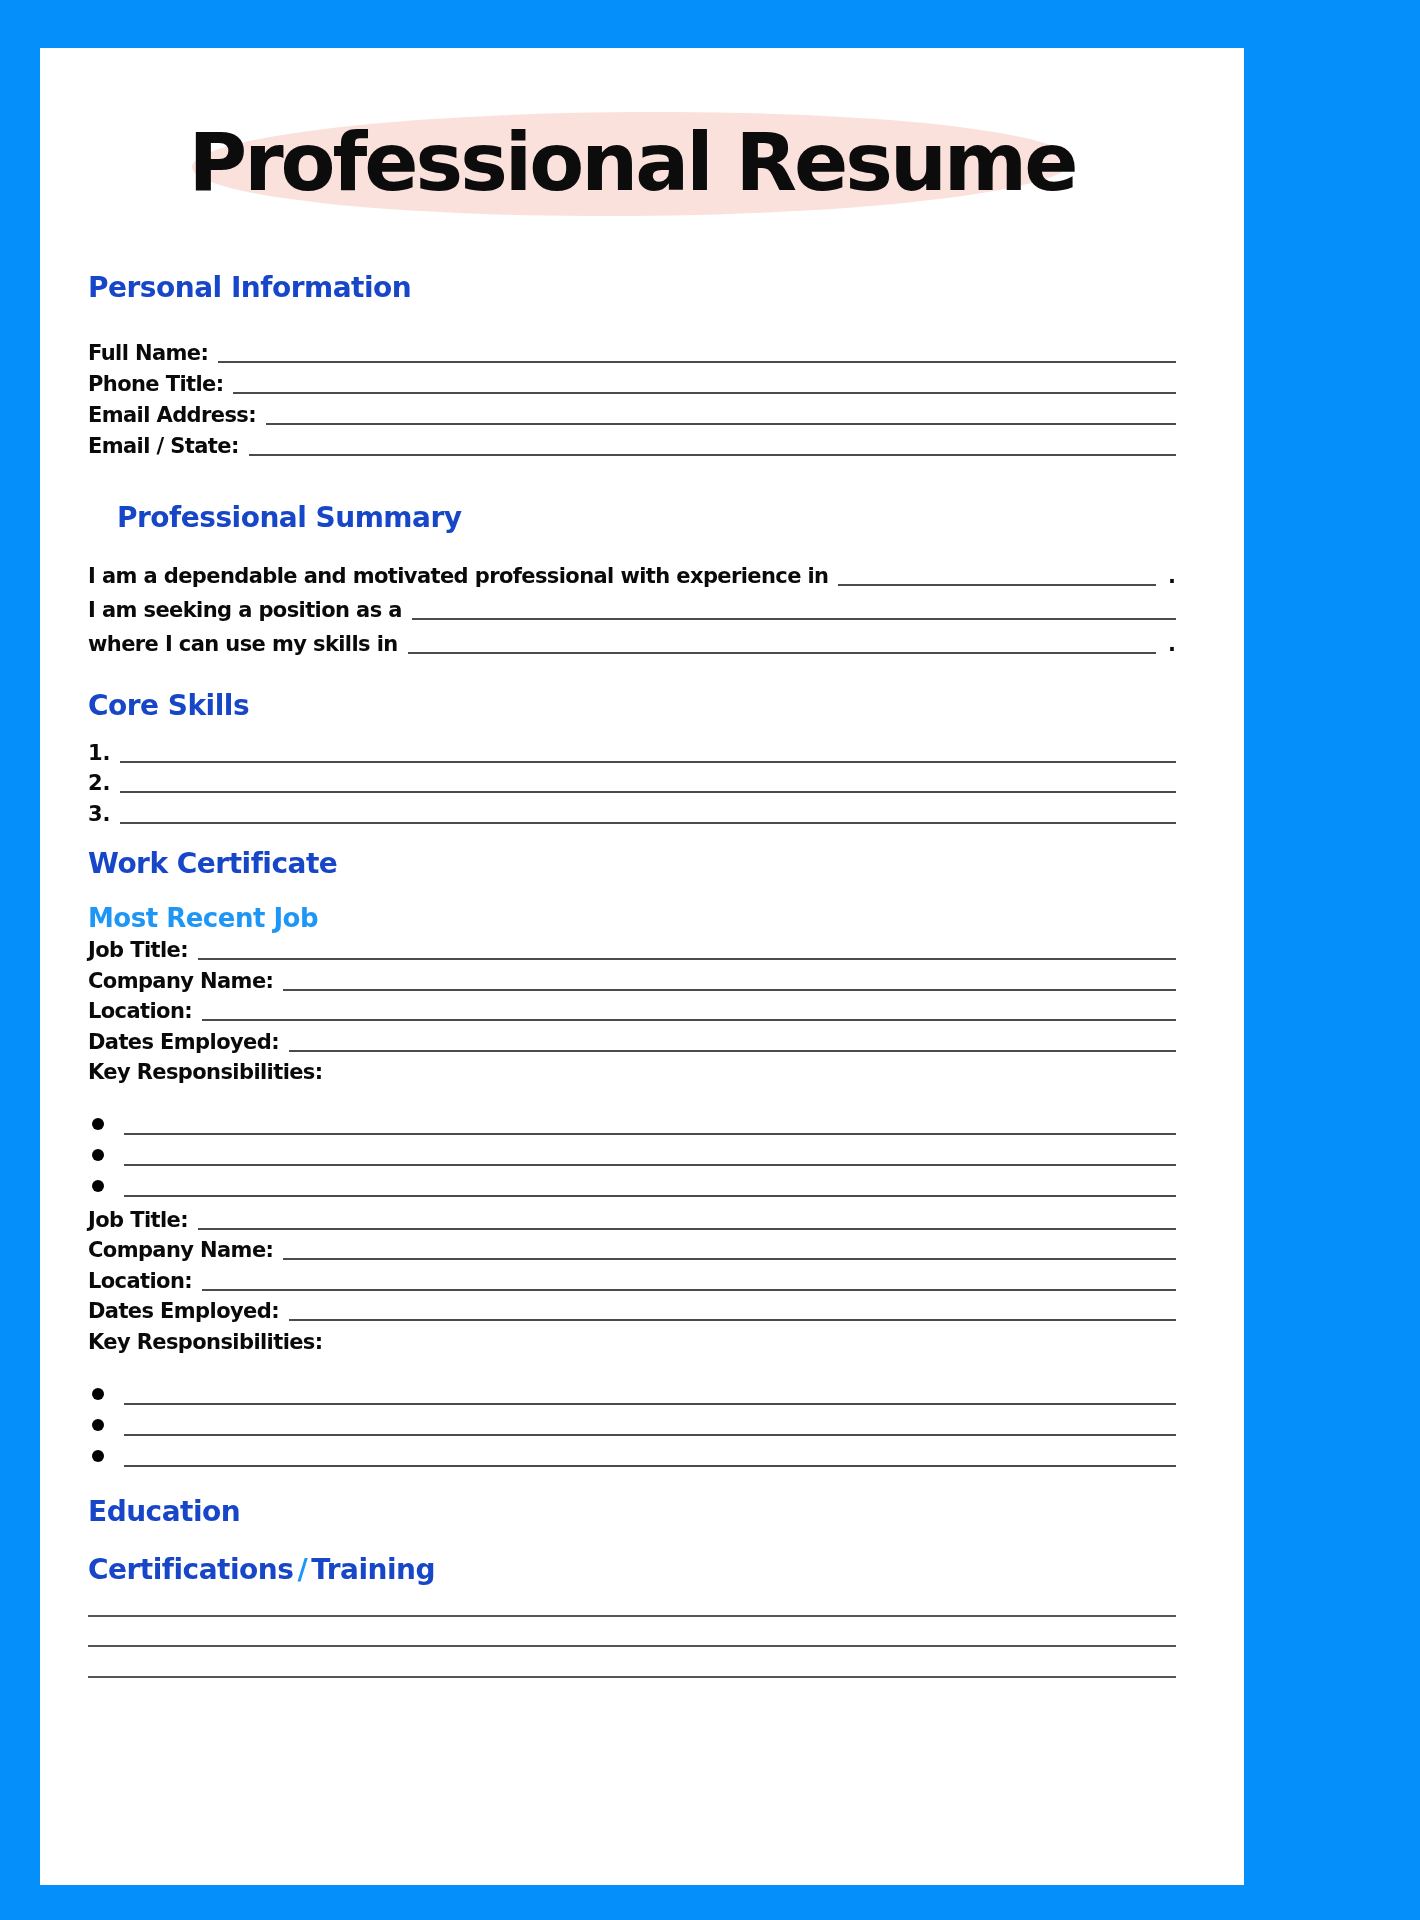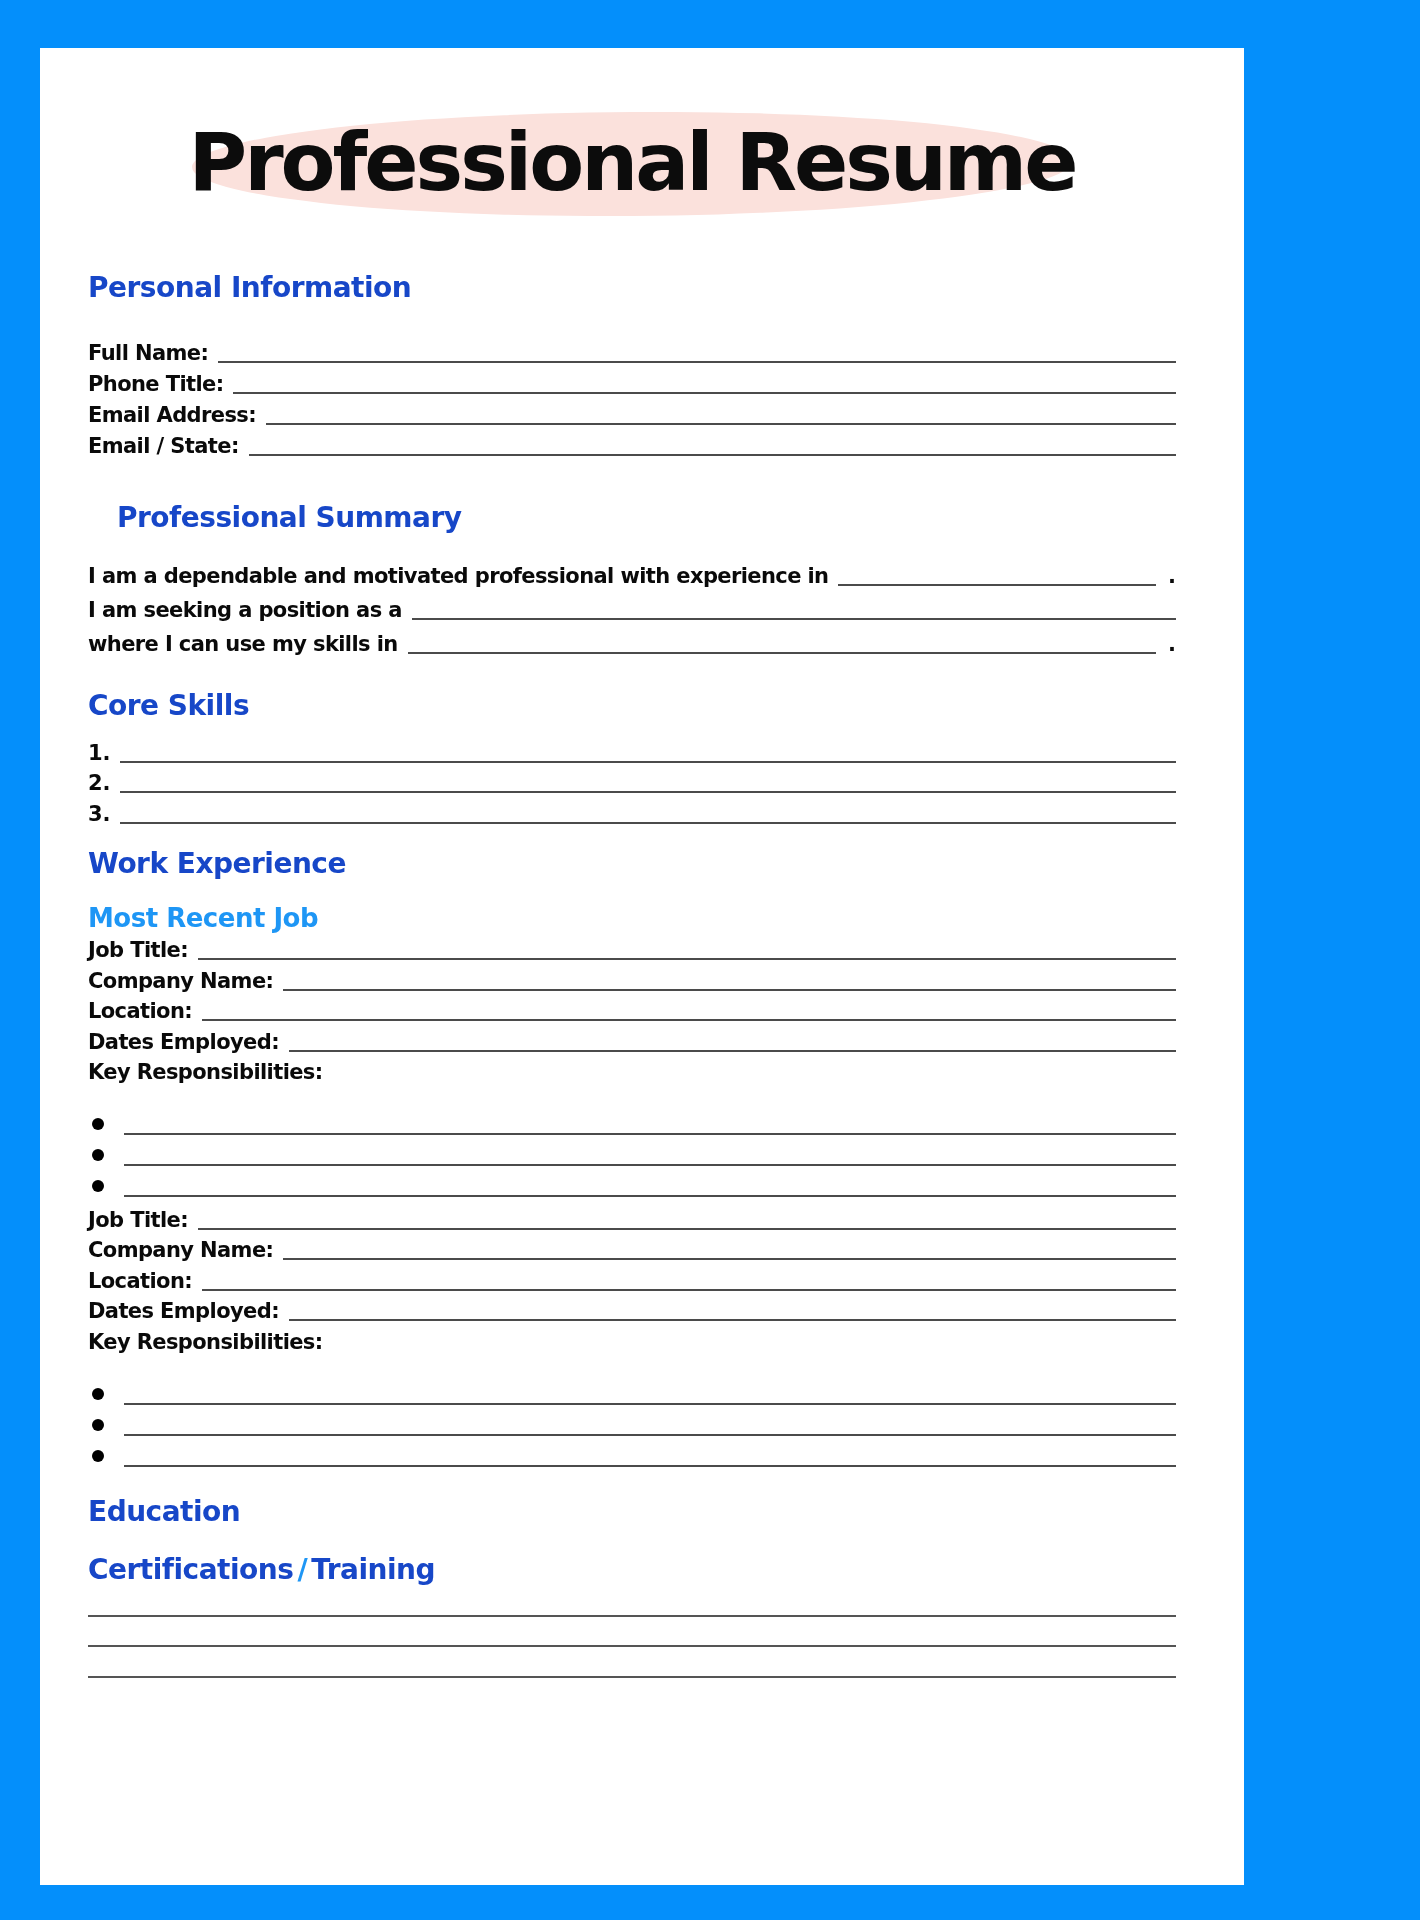--- a/index.html
+++ b/index.html
@@ -185,21 +185,21 @@
       <div class="row h30">
         <span class="num">2.</span>
         <span class="line"></span>
       </div>
       <div class="row h30">
         <span class="num">3.</span>
         <span class="line"></span>
       </div>
     </div>
 
-    <h2 class="sec sec-work">Work Experience</h2>
+    <h2 class="sec sec-work">Work Certificate</h2>
 
     <h3 class="subsec sub-recent">Most Recent Job</h3>
     <div class="rows tight">
       <div class="row h30">
         <span class="lbl">Job Title:</span>
         <span class="line"></span>
       </div>
       <div class="row h30">
         <span class="lbl">Company Name:</span>
         <span class="line"></span>

